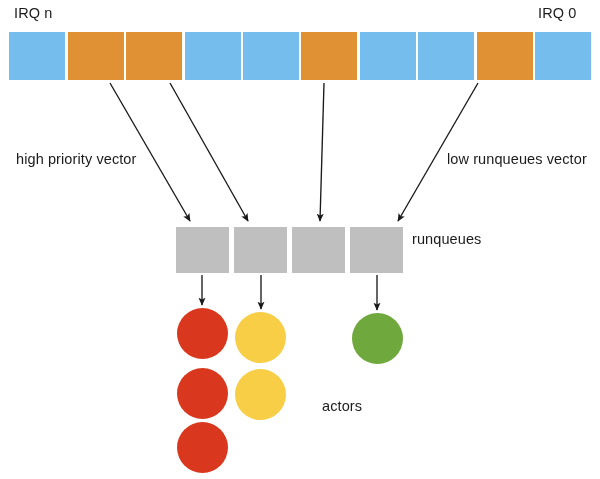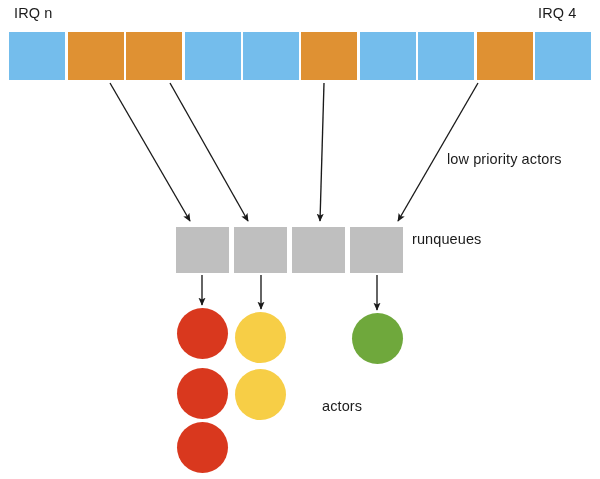--- a/index.html
+++ b/index.html
@@ -74,35 +74,36 @@
     pointer-events: none;
   }
 </style>
 </head>
 <body style="background: rgb(255, 255, 255);">
 
 <div id="diagram-canvas">
 
   <div class="label" id="label-irq-n">IRQ n</div>
 
-  <div class="label" id="label-irq-0">IRQ 4</div>
+  <div class="label" id="label-irq-0">IRQ 0</div>
 
   <div class="vector-cell blue" style="left: 9px; background: rgb(116, 189, 236);"></div>
   <div class="vector-cell orange" style="left: 68px; background: rgb(223, 145, 51);"></div>
   <div class="vector-cell orange" style="left: 126px; background: rgb(223, 145, 51);"></div>
   <div class="vector-cell blue" style="left: 185px; background: rgb(116, 189, 236);"></div>
   <div class="vector-cell blue" style="left: 243px; background: rgb(116, 189, 236);"></div>
   <div class="vector-cell orange" style="left: 301px; background: rgb(223, 145, 51);"></div>
   <div class="vector-cell blue" style="left: 360px; background: rgb(116, 189, 236);"></div>
   <div class="vector-cell blue" style="left: 418px; background: rgb(116, 189, 236);"></div>
   <div class="vector-cell orange" style="left: 477px; background: rgb(223, 145, 51);"></div>
   <div class="vector-cell blue" style="left: 535px; background: rgb(116, 189, 236);"></div>
 
+  <div class="label" id="label-high-priority">high priority vector</div>
 
-  <div class="label" id="label-low-priority">low priority actors</div>
+  <div class="label" id="label-low-priority">low runqueues vector</div>
 
   <div class="runqueue-cell" style="left: 176px; background: rgb(191, 191, 191);"></div>
   <div class="runqueue-cell" style="left: 234px; background: rgb(191, 191, 191);"></div>
   <div class="runqueue-cell" style="left: 292px; background: rgb(191, 191, 191);"></div>
   <div class="runqueue-cell" style="left: 350px; background: rgb(191, 191, 191);"></div>
 
   <div class="label" id="label-runqueues">runqueues</div>
 
   <div class="actor-circle red" style="left: 177px; top: 308px; background: rgb(217, 56, 30);"></div>
   <div class="actor-circle red" style="left: 177px; top: 368px; background: rgb(217, 56, 30);"></div>

